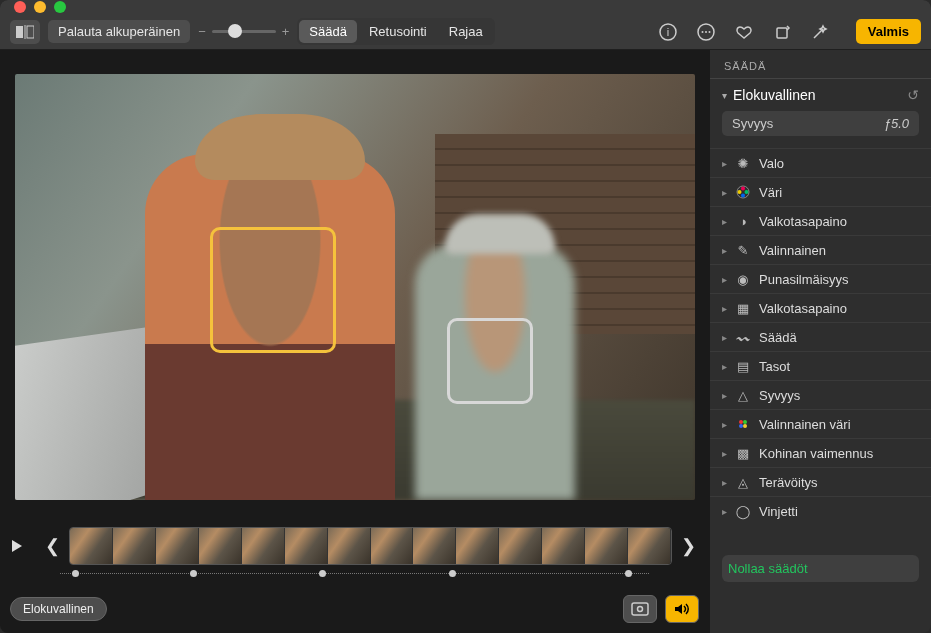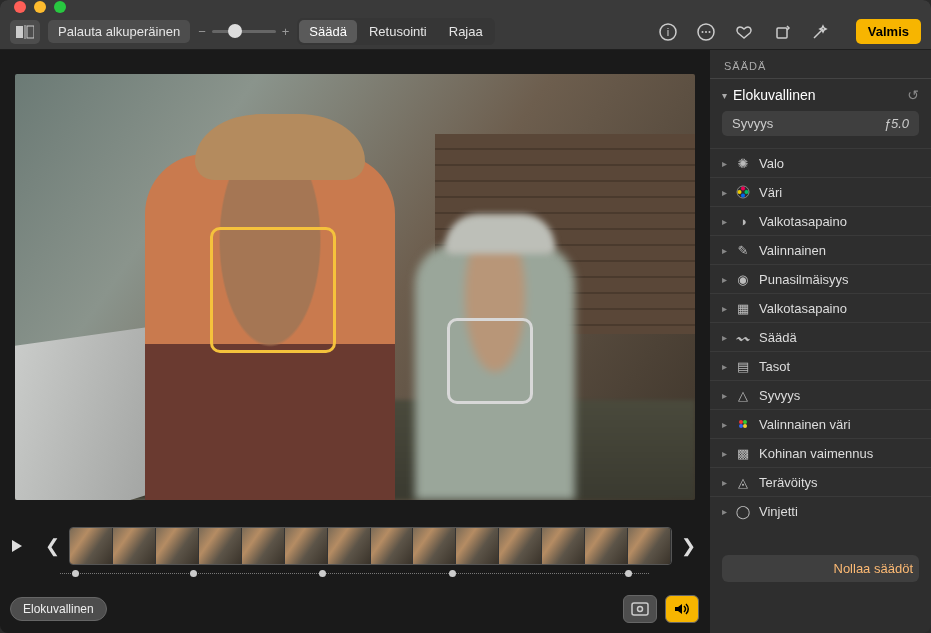--- a/index.html
+++ b/index.html
@@ -68,21 +68,21 @@
 .sb-section { padding: 8px 12px; }
 .sb-head { display: flex; align-items: center; gap: 6px; font-size: 14px; color: #fff; cursor: pointer; }
 .sb-head .chev { font-size: 10px; color: #aaa; }
 .sb-head .reset { margin-left: auto; color: #888; font-size: 14px; cursor: pointer; }
 .depth-row { margin-top: 8px; background: #3f3f3f; border-radius: 5px; padding: 5px 10px; display: flex; align-items: center; font-size: 13px; color: #ccc; cursor: pointer; }
 .depth-row .val { margin-left: auto; font-style: italic; }
 .adj-list { padding: 4px 0 12px; }
 .adj-item { display: flex; align-items: center; gap: 8px; padding: 6px 12px; border-top: 1px solid #3a3a3a; cursor: pointer; font-size: 13px; color: #ddd; }
 .adj-item .chev { color: #888; font-size: 10px; }
 .adj-item .ico { width: 16px; height: 16px; display: flex; align-items: center; justify-content: center; font-size: 13px; color: #bbb; }
-.reset-btn { margin: 18px 12px; padding: 6px; text-align: right; background: #3f3f3f; border-radius: 6px; color: #fdba74; font-size: 13px; cursor: pointer; }
+.reset-btn { margin: 18px 12px; padding: 6px; text-align: left; background: #3f3f3f; border-radius: 6px; color: #22c55e; font-size: 13px; cursor: pointer; }
 
 svg { display: block; }
 </style>
 </head>
 <body>
 
 <div class="titlebar">
   <div class="traffic tl-close"></div>
   <div class="traffic tl-min"></div>
   <div class="traffic tl-max"></div>

